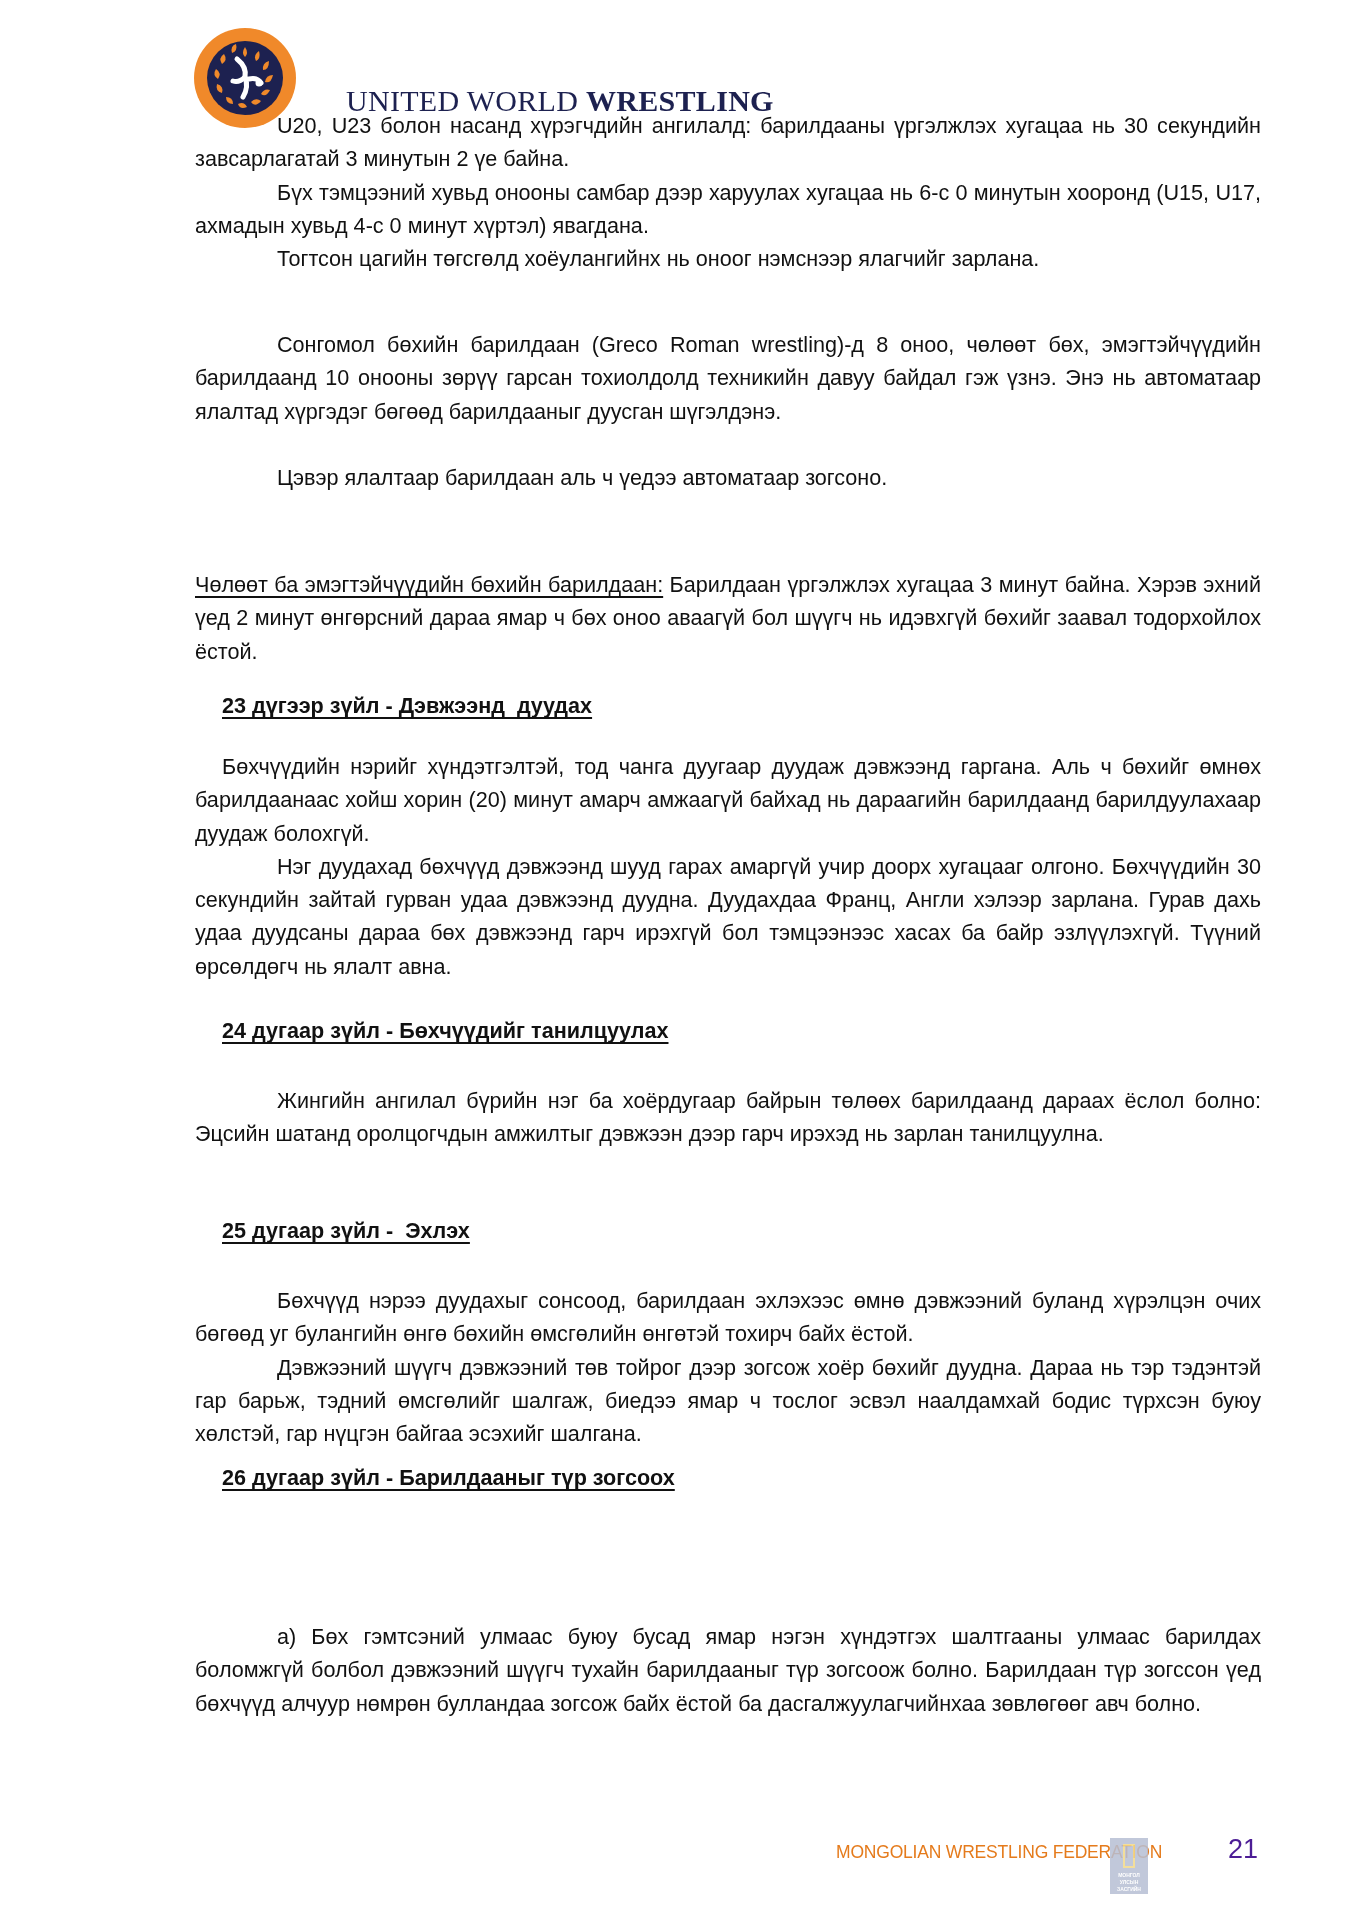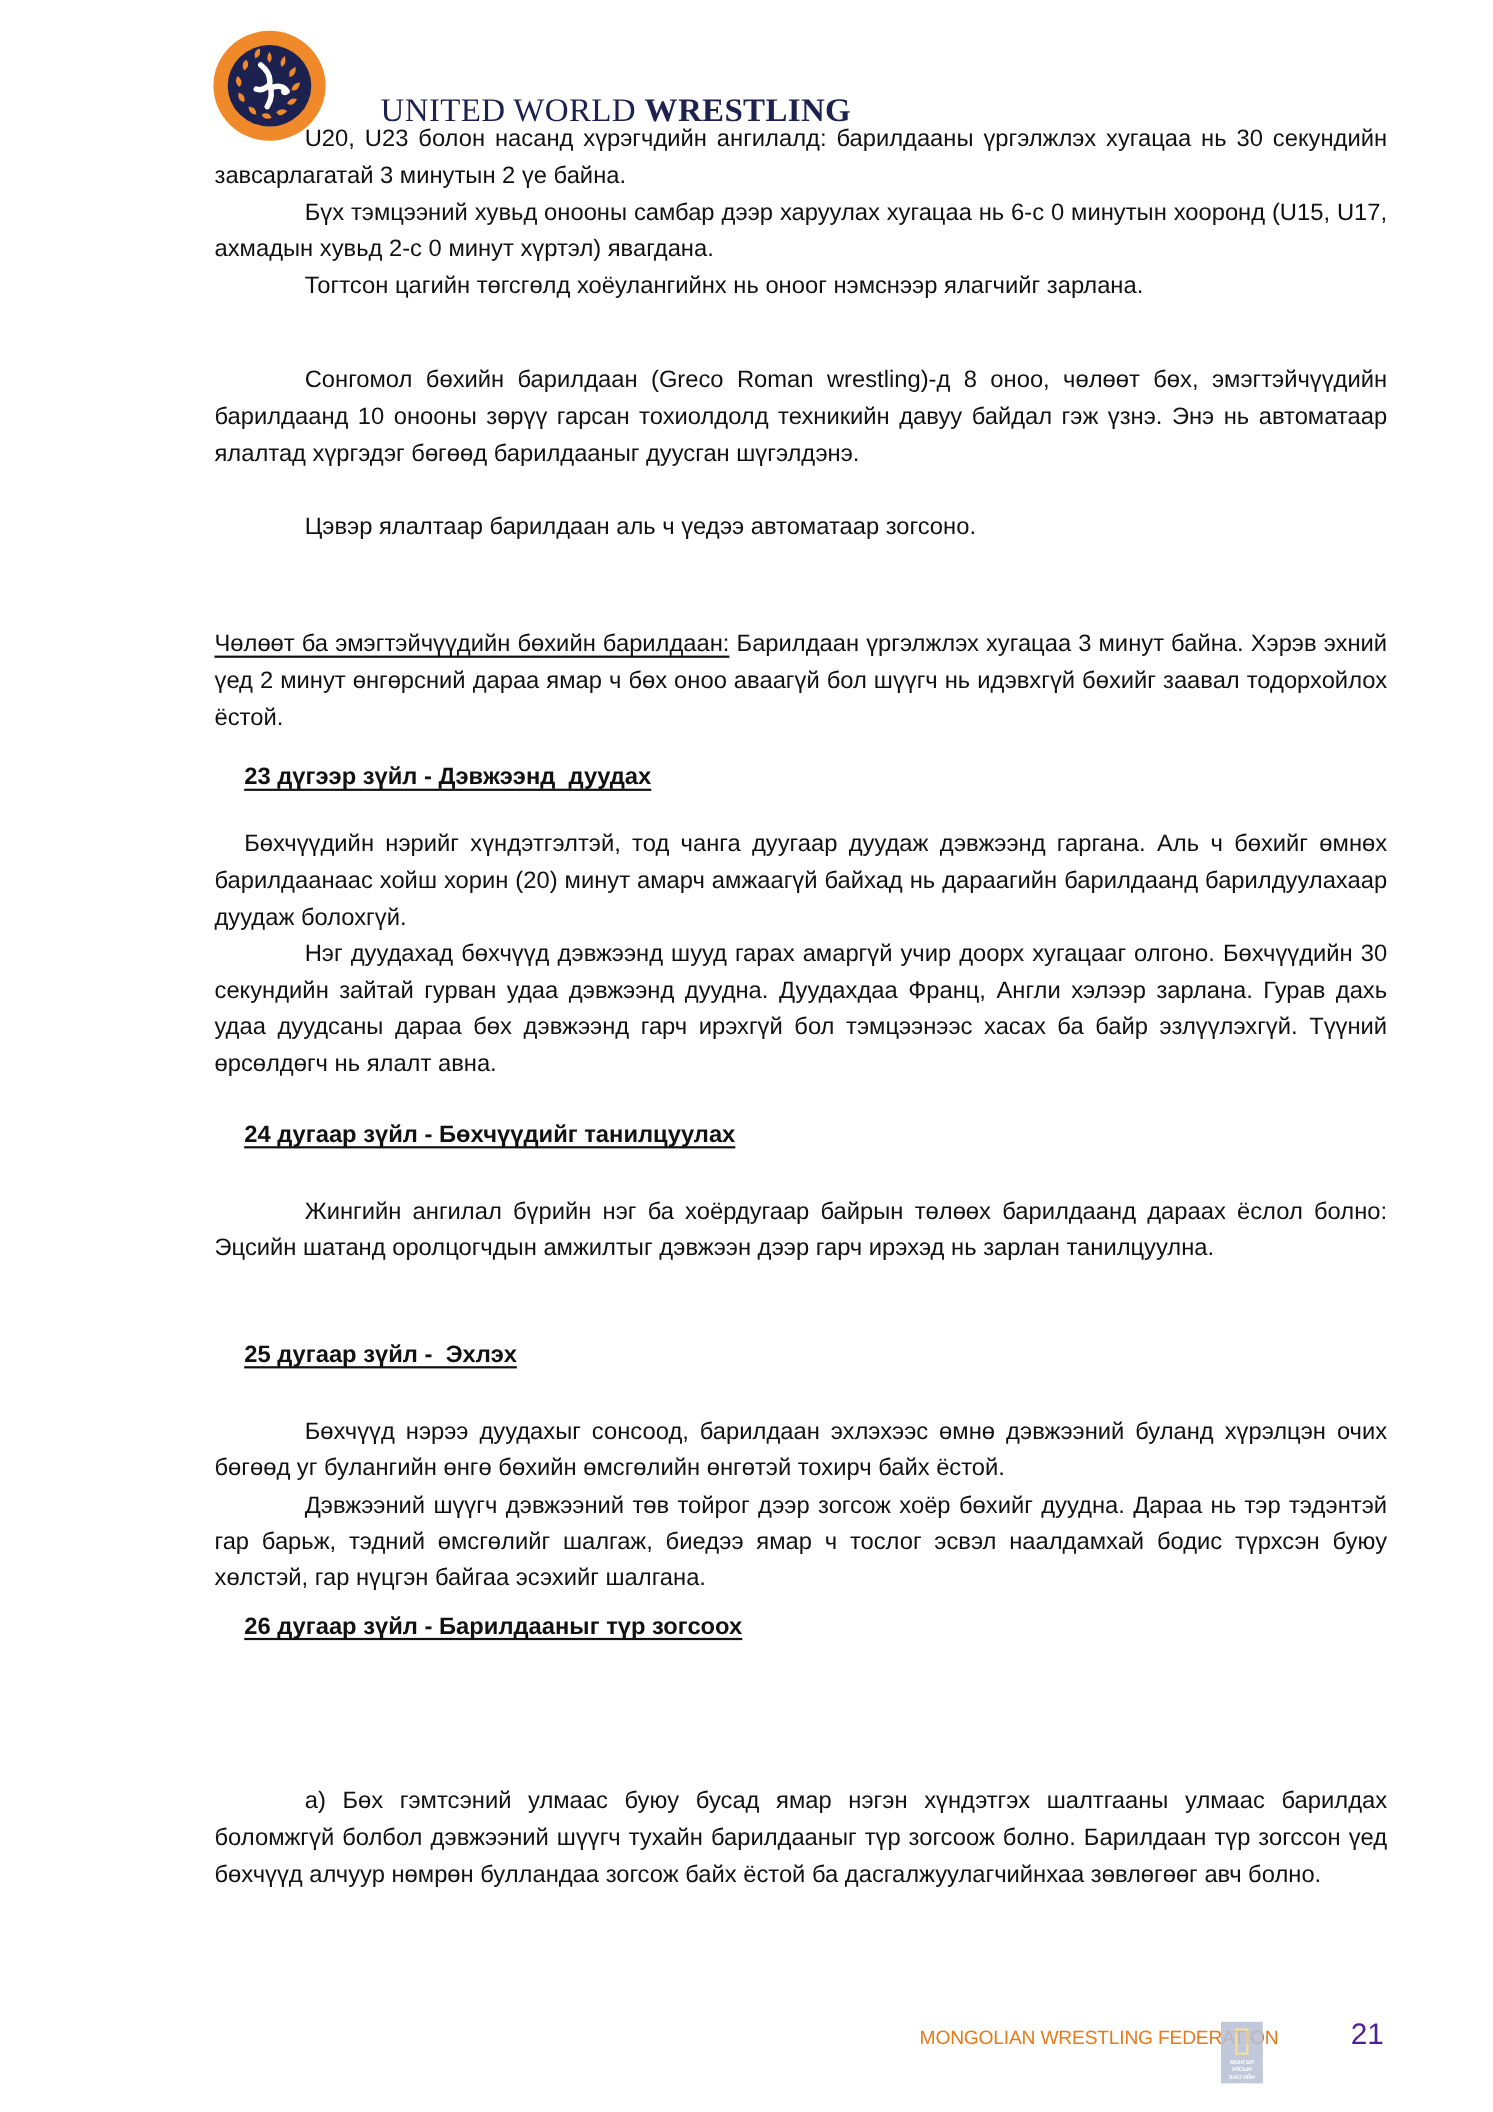--- a/index.html
+++ b/index.html
@@ -54,21 +54,21 @@
       <path d="M52 50 q4 10 -2 20"></path>
       <path d="M56 52 q8 -2 12 4"></path>
     </g>
     <circle cx="66" cy="56" r="3.5" fill="#fff"></circle>
   </svg>
   <div class="uww-title"><span>UNITED WORLD </span><b>WRESTLING</b></div>
 </div>
 
 <div class="block" style="top:109px;">
   <p class="ind">U20, U23 болон насанд хүрэгчдийн ангилалд: барилдааны үргэлжлэх хугацаа нь 30 секундийн завсарлагатай 3 минутын 2 үе байна.</p>
-  <p class="ind">Бүх тэмцээний хувьд онооны самбар дээр харуулах хугацаа нь 6-с 0 минутын хооронд (U15, U17, ахмадын хувьд 2-с 0 минут хүртэл) явагдана.</p>
+  <p class="ind">Бүх тэмцээний хувьд онооны самбар дээр харуулах хугацаа нь 6-с 0 минутын хооронд (U15, U17, ахмадын хувьд 4-с 0 минут хүртэл) явагдана.</p>
   <p class="ind">Тогтсон цагийн төгсгөлд хоёулангийнх нь оноог нэмснээр ялагчийг зарлана.</p>
 </div>
 
 <div class="block" style="top:328px;">
   <p class="ind">Сонгомол бөхийн барилдаан (Greco Roman wrestling)-д 8 оноо, чөлөөт бөх, эмэгтэйчүүдийн барилдаанд 10 онооны зөрүү гарсан тохиолдолд техникийн давуу байдал гэж үзнэ. Энэ нь автоматаар ялалтад хүргэдэг бөгөөд барилдааныг дуусган шүгэлдэнэ.</p>
 </div>
 
 <div class="block" style="top:461px;">
   <p class="ind">Цэвэр ялалтаар барилдаан аль ч үедээ автоматаар зогсоно.</p>
 </div>

